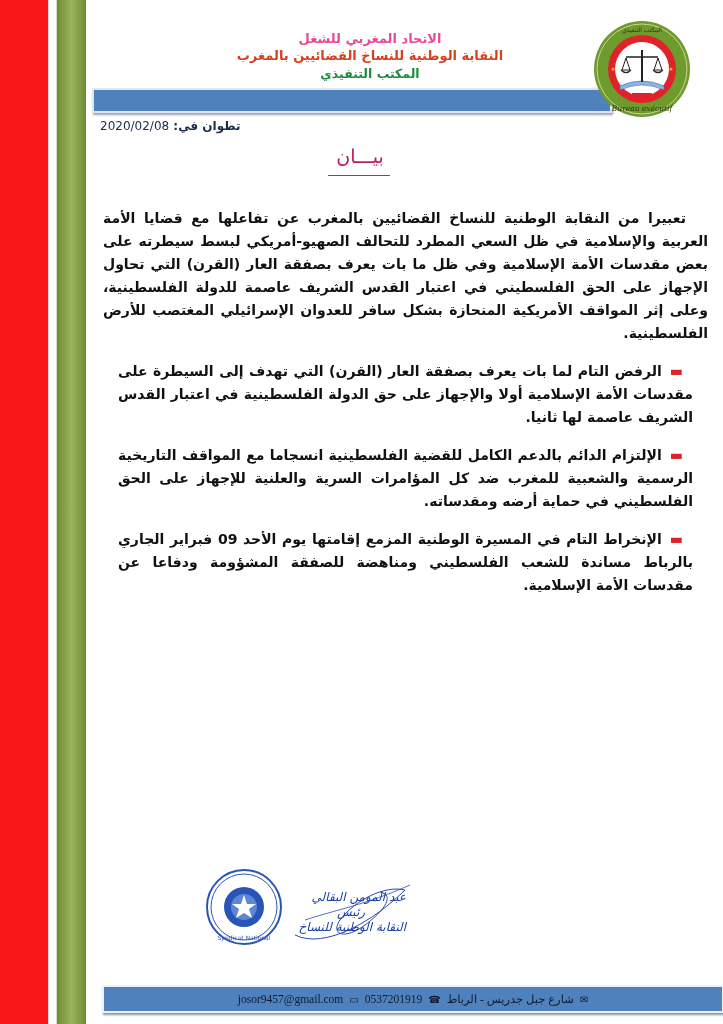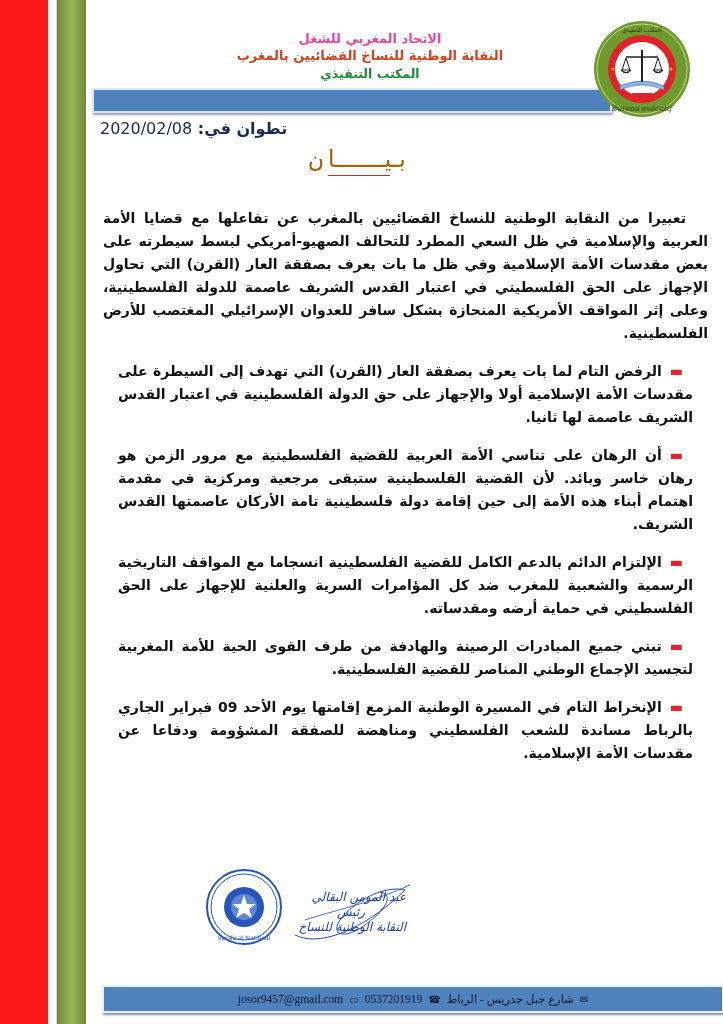--- a/index.html
+++ b/index.html
@@ -17,25 +17,25 @@
   .header-lines { position:absolute; left:200px; top:30px; width:340px; text-align:center; direction:rtl; font-weight:bold; }
   .h1 { color:#ec4899; font-size:13px; line-height:17px; }
   .h2 { color:#d4421f; font-size:13px; line-height:18px; }
   .h3 { color:#1f8a3a; font-size:12.5px; line-height:18px; }
 
   .blue-band { position:absolute; left:92px; top:88px; width:516px; height:21px;
     background:#4f81bd; border:2px solid #dfe6ee; box-shadow:1px 2px 2px #9aa4b0; }
 
   .logo { position:absolute; left:592px; top:20px; width:100px; height:98px; }
 
-  .date-line { position:absolute; left:100px; top:119px; direction:rtl; font-size:16px; color:#1b2b4b; font-weight:bold; }
+  .date-line { position:absolute; left:100px; top:119px; direction:rtl; font-size:12px; color:#1b2b4b; font-weight:bold; }
   .date-line .val { font-weight:normal; }
 
-  .title { position:absolute; left:310px; top:145px; width:100px; text-align:center; font-family:Liberation Mono, monospace;
-    color:#a16207; font-size:24px; direction:rtl; }
+  .title { position:absolute; left:310px; top:145px; width:100px; text-align:center; font-family:Liberation Serif, serif;
+    color:#be185d; font-size:19px; direction:rtl; }
   .title-underline { position:absolute; left:328px; top:175px; width:62px; height:1px; background:#e0232b; }
 
   .body-text { position:absolute; left:103px; top:207px; width:605px; direction:rtl; text-align:justify;
     font-size:14px; line-height:23px; color:#111; font-weight:bold; }
   .body-text p { margin:0; text-indent:22px; }
   .body-text .item { margin:15px; text-indent:10px; }
   .dash { color:#e0232b; margin-left:8px; }
 
   .seal { position:absolute; left:205px; top:868px; width:78px; height:78px; }
   .signature { position:absolute; left:285px; top:880px; width:135px; height:70px; }
@@ -87,23 +87,21 @@
   <span>تطوان في:</span>
   <span class="val">2020/02/08</span>
 </div>
 
 <div class="title">بيـــان</div>
 <div class="title-underline"></div>
 
 <div class="body-text">
   <p>تعبيرا من النقابة الوطنية للنساخ القضائيين بالمغرب عن تفاعلها مع قضايا الأمة العربية والإسلامية في ظل السعي المطرد للتحالف الصهيو-أمريكي لبسط سيطرته على بعض مقدسات الأمة الإسلامية وفي ظل ما بات يعرف بصفقة العار (القرن) التي تحاول الإجهاز على الحق الفلسطيني في اعتبار القدس الشريف عاصمة للدولة الفلسطينية، وعلى إثر المواقف الأمريكية المنحازة بشكل سافر للعدوان الإسرائيلي المغتصب للأرض الفلسطينية.</p>
   <p class="item"><span class="dash">▬</span><span>الرفض التام لما بات يعرف بصفقة العار (القرن) التي تهدف إلى السيطرة على مقدسات الأمة الإسلامية أولا والإجهاز على حق الدولة الفلسطينية في اعتبار القدس الشريف عاصمة لها ثانيا.</span></p>
-  <p class="item"><span class="dash">▬</span><span>أن الرهان على تناسي الأمة العربية للقضية الفلسطينية مع مرور الزمن هو رهان خاسر وبائد. لأن القضية الفلسطينية ستبقى مرجعية ومركزية في مقدمة اهتمام أبناء هذه الأمة إلى حين إقامة دولة فلسطينية تامة الأركان عاصمتها القدس الشريف.</span></p>
   <p class="item"><span class="dash">▬</span><span>الإلتزام الدائم بالدعم الكامل للقضية الفلسطينية انسجاما مع المواقف التاريخية الرسمية والشعبية للمغرب ضد كل المؤامرات السرية والعلنية للإجهاز على الحق الفلسطيني في حماية أرضه ومقدساته.</span></p>
-  <p class="item"><span class="dash">▬</span><span>تبني جميع المبادرات الرصينة والهادفة من طرف القوى الحية للأمة المغربية لتجسيد الإجماع الوطني المناصر للقضية الفلسطينية.</span></p>
   <p class="item"><span class="dash">▬</span><span>الإنخراط التام في المسيرة الوطنية المزمع إقامتها يوم الأحد 09 فبراير الجاري بالرباط مساندة للشعب الفلسطيني ومناهضة للصفقة المشؤومة ودفاعا عن مقدسات الأمة الإسلامية.</span></p>
 </div>
 
 <svg class="seal" viewBox="0 0 78 78">
   <circle cx="39" cy="39" r="37" fill="none" stroke="#2a55b8" stroke-width="2"></circle>
   <circle cx="39" cy="39" r="33" fill="none" stroke="#2a55b8" stroke-width="1"></circle>
   <circle cx="39" cy="39" r="20" fill="#2a55b8"></circle>
   <circle cx="39" cy="39" r="13" fill="#5d86d6"></circle>
   <polygon points="39,27 42,36 51,36 44,41 47,50 39,45 31,50 34,41 27,36 36,36" fill="#ffffff"></polygon>
   <text x="39" y="72" font-size="6" text-anchor="middle" fill="#2a55b8" font-family="DejaVu Sans, sans-serif">Syndicat National</text>

